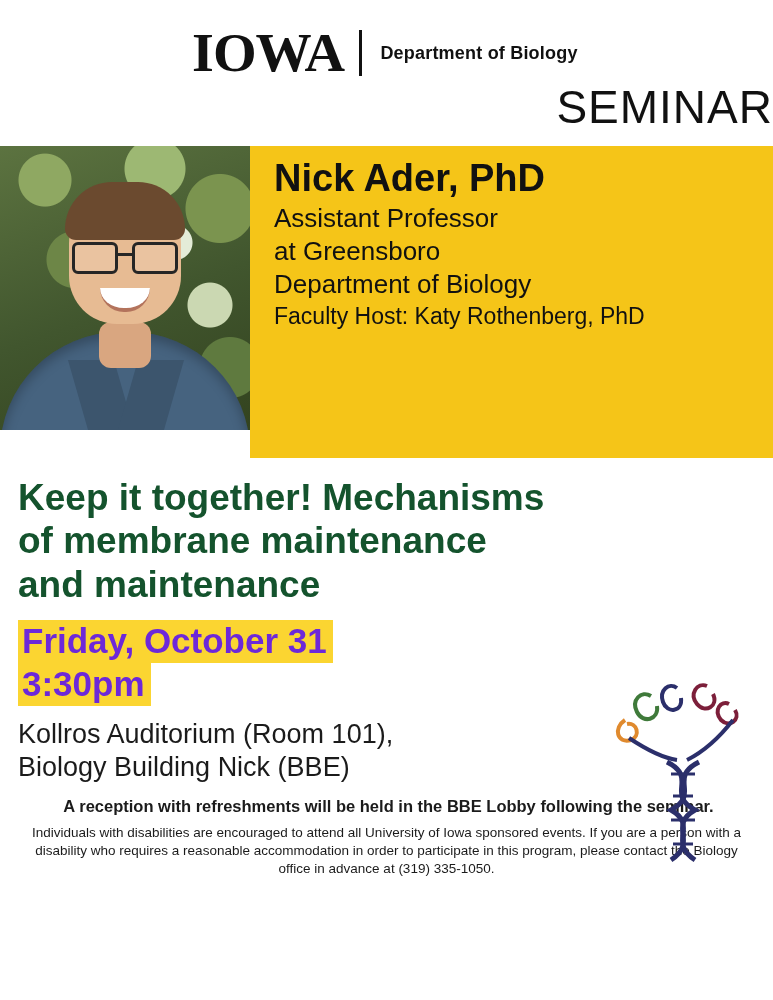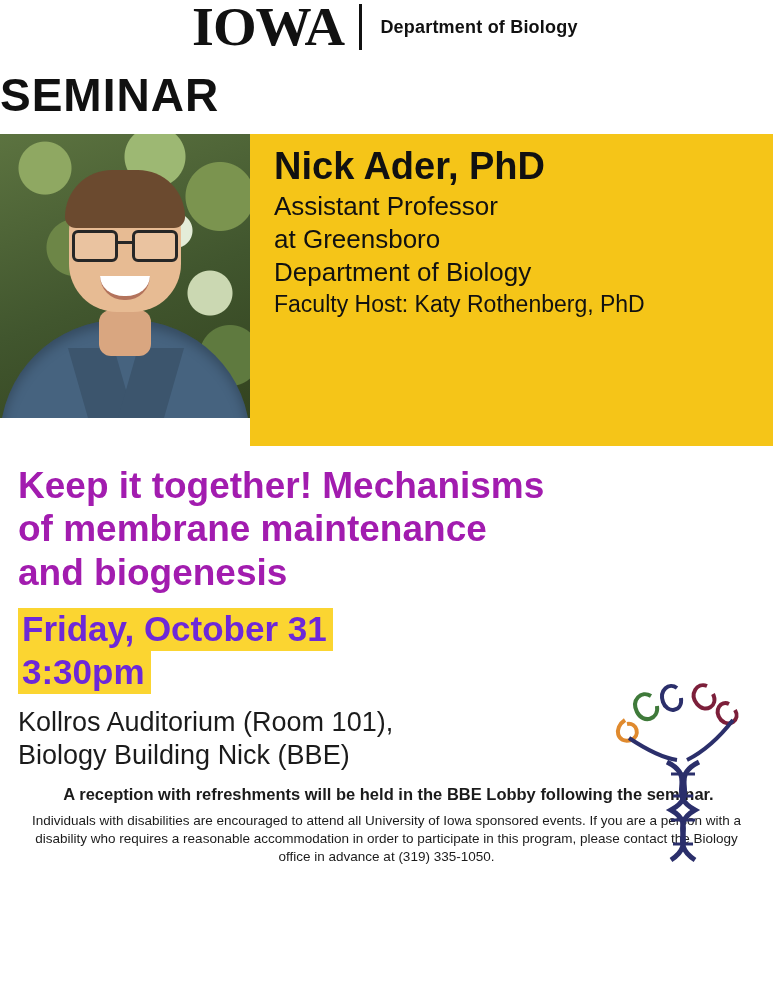--- a/index.html
+++ b/index.html
@@ -19,20 +19,21 @@
     width: 773px;
     height: 1000px;
     box-sizing: border-box;
   }
 
   
   .header {
     display: flex;
     align-items: center;
     justify-content: center;
+    padding-top: 26px;
     gap: 18px;
   }
   .iowa-wordmark {
     font-family: "Liberation Serif", serif;
     font-weight: bold;
     font-size: 54px;
     letter-spacing: -1px;
     line-height: 1;
     color: #111111;
     transform: scaleX(1.04);
@@ -44,25 +45,24 @@
   }
   .dept-name {
     font-size: 18px;
     font-weight: bold;
     color: #111111;
     letter-spacing: 0.2px;
   }
 
   
   .seminar-title {
-    text-align: left;
+    text-align: right;
     font-size: 46px;
-    font-weight: bold;
+    font-weight: normal;
     letter-spacing: 1px;
-    margin-top: 14px;
     color: #111111;
   }
 
   
   .speaker-band {
     position: relative;
     margin-top: 12px;
     height: 312px;
     display: flex;
   }
@@ -201,21 +201,21 @@
   .speaker-line.host {
     font-size: 23px;
   }
 
   
   .talk-title {
     margin: 18px 0 0 18px;
     font-size: 37px;
     font-weight: bold;
     line-height: 1.17;
-    color: #a21caf;
+    color: #14532d;
     max-width: 700px;
   }
 
   
   .datetime {
     margin: 14px 0 0 18px;
   }
   .hl {
     display: inline-block;
     background: #fbd531;
@@ -294,21 +294,21 @@
       <div class="speaker-line">Assistant Professor</div>
       <div class="speaker-line">at Greensboro</div>
       <div class="speaker-line">Department of Biology</div>
       <div class="speaker-line host">Faculty Host: Katy Rothenberg, PhD</div>
     </div>
   </div>
 
   <div class="talk-title">
     <div>Keep it together! Mechanisms</div>
     <div>of membrane maintenance</div>
-    <div>and biogenesis</div>
+    <div>and maintenance</div>
   </div>
 
   <div class="datetime">
     <div><span class="hl">Friday, October 31</span></div>
     <div><span class="hl">3:30pm</span></div>
   </div>
 
   <div class="location">
     <div>Kollros Auditorium (Room 101),</div>
     <div>Biology Building Nick (BBE)</div>

